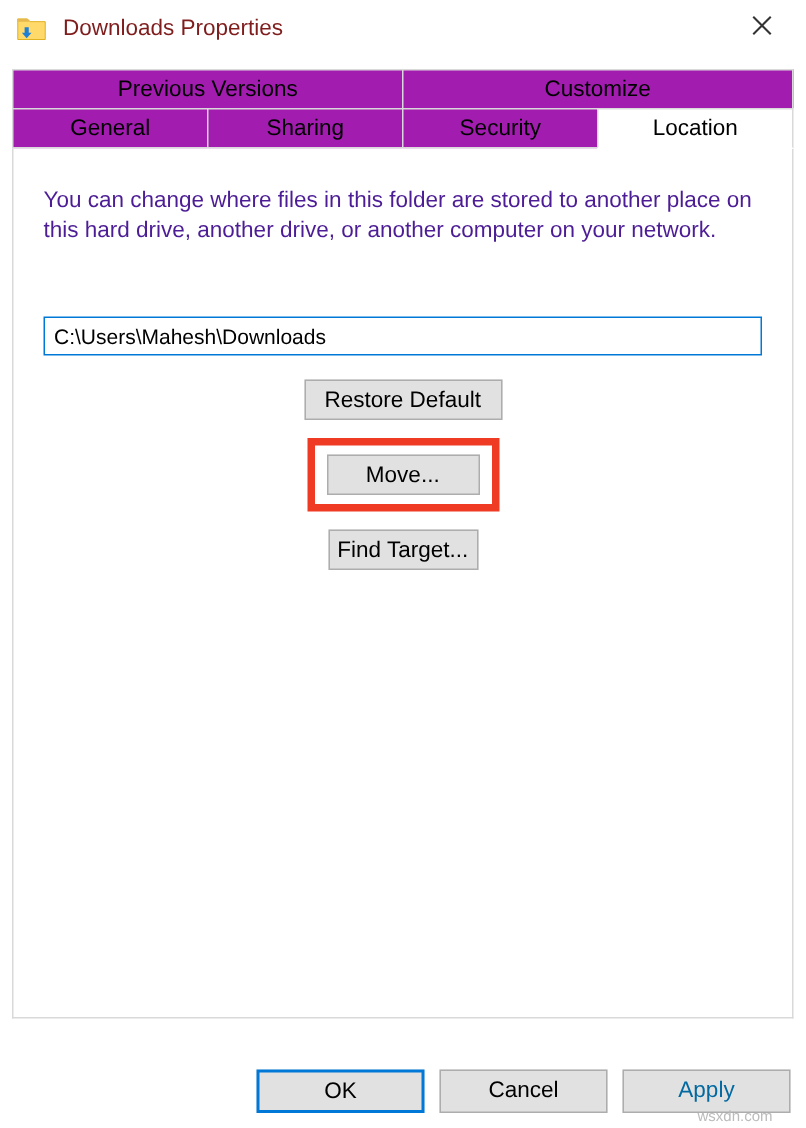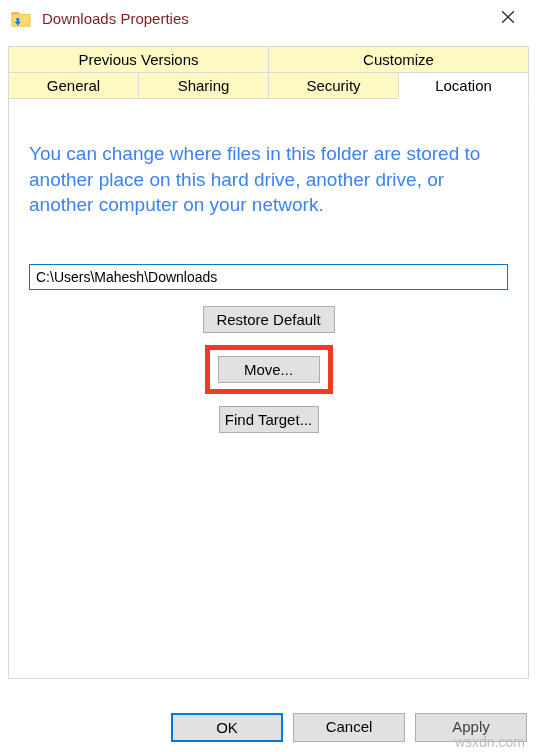--- a/index.html
+++ b/index.html
@@ -42,21 +42,21 @@
     }
     .tab-row {
       display: flex;
     }
     .tab {
       flex: 1;
       text-align: center;
       font-size: 15px;
       padding: 4px 0;
       border: 1px solid #d9d9d9;
-      background: #fef9c3;
+      background: #a21caf;
       color: #000;
       cursor: default;
     }
     .tab-row.top .tab {
       border-bottom: none;
     }
     .tab-row.top .tab:first-child {
       border-right: none;
     }
     .tab-row.bottom .tab {
@@ -93,24 +93,24 @@
       height: 44px;
       position: relative;
       flex-shrink: 0;
     }
     .desc-text {
       font-size: 15px;
       color: #000;
       line-height: 1.35;
     }
     .desc-para {
-      font-size: 19px;
-      color: #3b82f6;
+      font-size: 15px;
+      color: #4c1d95;
       line-height: 1.35;
-      margin-top: 22px;
+      margin-top: 5px;
     }
     .path-input {
       width: 100%;
       font-size: 14px;
       padding: 4px 6px;
       border: 1px solid #0078d7;
       outline: none;
       margin-top: 46px;
       background: #fff;
     }
@@ -152,28 +152,28 @@
       background: #e1e1e1;
       text-align: center;
       cursor: default;
       margin-top: 32px;
     }
     .bottom-btn.default {
       border: 2px solid #0078d7;
       background: #e1e1e1;
     }
     .bottom-btn.disabled {
-      color: #404040;
+      color: #0369a1;
       background: #e1e1e1;
     }
     .watermark {
       position: absolute;
       bottom: 2px;
-      right: 12px;
-      font-size: 14px;
+      right: 22px;
+      font-size: 10px;
       color: #bbb;
     }
   </style>
 </head>
 <body>
 
 <div class="titlebar">
   <span class="folder-icon">
     <svg viewBox="0 0 24 24" width="22" height="22">
       <path d="M2 5 L9 5 L11 7 L22 7 L22 20 L2 20 Z" fill="#ffd96a" stroke="#d9a400" stroke-width="0.6"></path>

